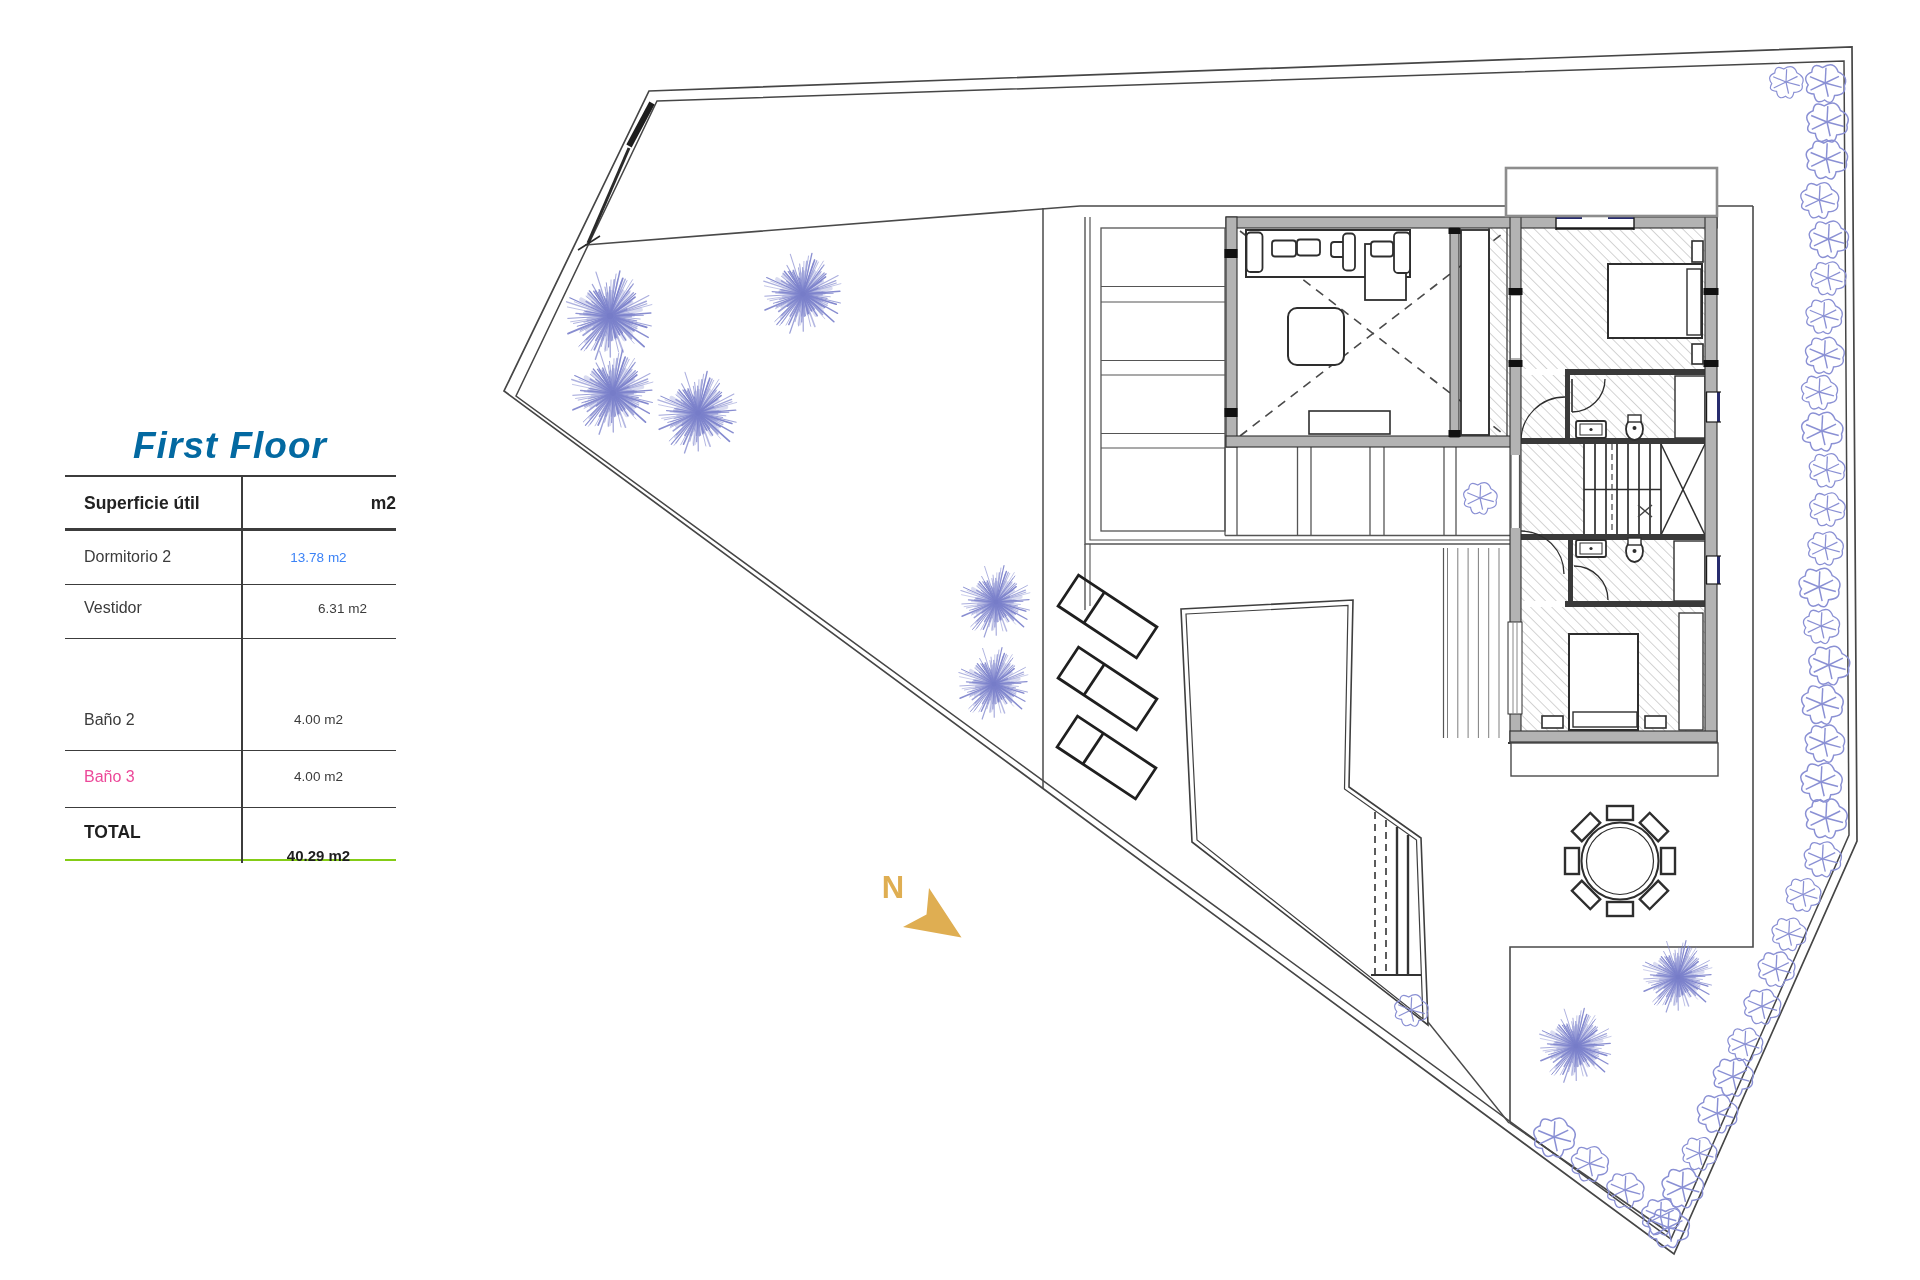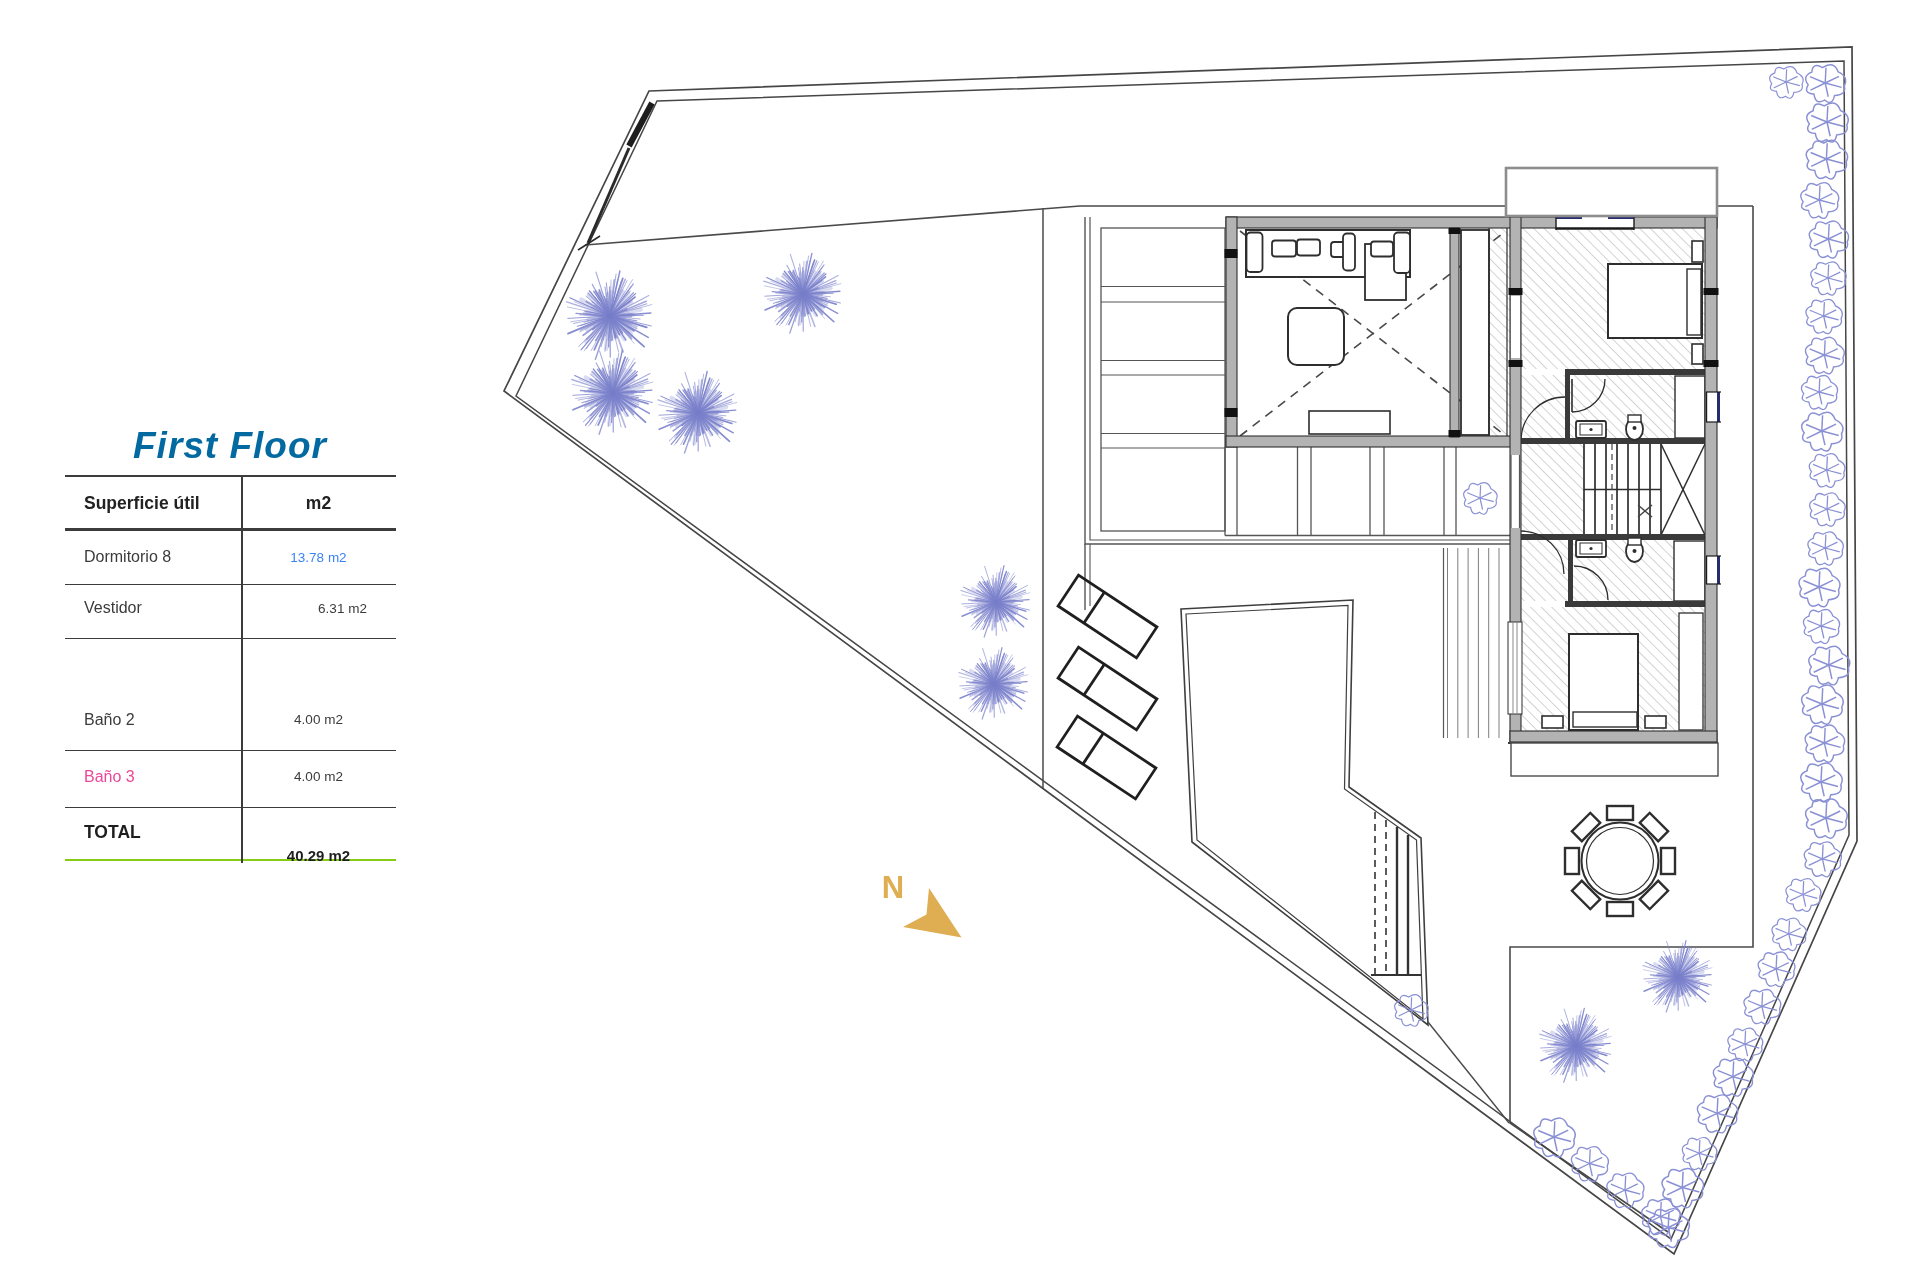--- a/index.html
+++ b/index.html
@@ -430,25 +430,25 @@
 </svg>
 
 <div class="abs" style="left:100px;top:425px;width:260px;text-align:center;font-size:37px;font-style:italic;font-weight:bold;color:#0369a1;letter-spacing:1px;">First Floor</div>
 
 <div class="abs" style="left:65px;top:475px;width:331px;height:386px;border-top:2px solid #3c3c3c;border-bottom:2px solid #84cc16;">
 
   <div class="abs" style="left:176px;top:0;width:2px;height:386px;background:#3c3c3c;"></div>
 
   <div class="abs" style="left:0;top:0;width:331px;height:54px;border-bottom:3px solid #3c3c3c;">
     <div class="abs" style="left:19px;top:16px;font-size:17.5px;font-weight:bold;color:#222;">Superficie útil</div>
-    <div class="abs" style="left:176px;top:16px;width:155px;text-align:center;font-size:17.5px;font-weight:bold;color:#222;">m2</div>
+    <div class="abs" style="left:176px;top:16px;width:155px;text-align:right;font-size:17.5px;font-weight:bold;color:#222;">m2</div>
   </div>
 
   <div class="abs" style="left:0;top:57px;width:331px;height:51px;border-bottom:1.5px solid #3c3c3c;">
-    <div class="abs" style="left:19px;top:14px;font-size:16px;color:#3b3b3b;">Dormitorio 8</div>
+    <div class="abs" style="left:19px;top:14px;font-size:16px;color:#3b3b3b;">Dormitorio 2</div>
     <div class="abs" style="left:176px;top:16px;width:155px;text-align:center;font-size:13.5px;color:#3b82f6;">13.78 m2</div>
   </div>
 
   <div class="abs" style="left:0;top:108px;width:331px;height:54px;border-bottom:1.5px solid #3c3c3c;">
     <div class="abs" style="left:19px;top:14px;font-size:16px;color:#3b3b3b;">Vestidor</div>
     <div class="abs" style="left:176px;top:16px;width:155px;text-align:center;font-size:13.5px;color:#3b3b3b;margin-left:24px;">6.31 m2</div>
   </div>
 
 
   <div class="abs" style="left:0;top:217px;width:331px;height:57px;border-bottom:1.5px solid #3c3c3c;">

